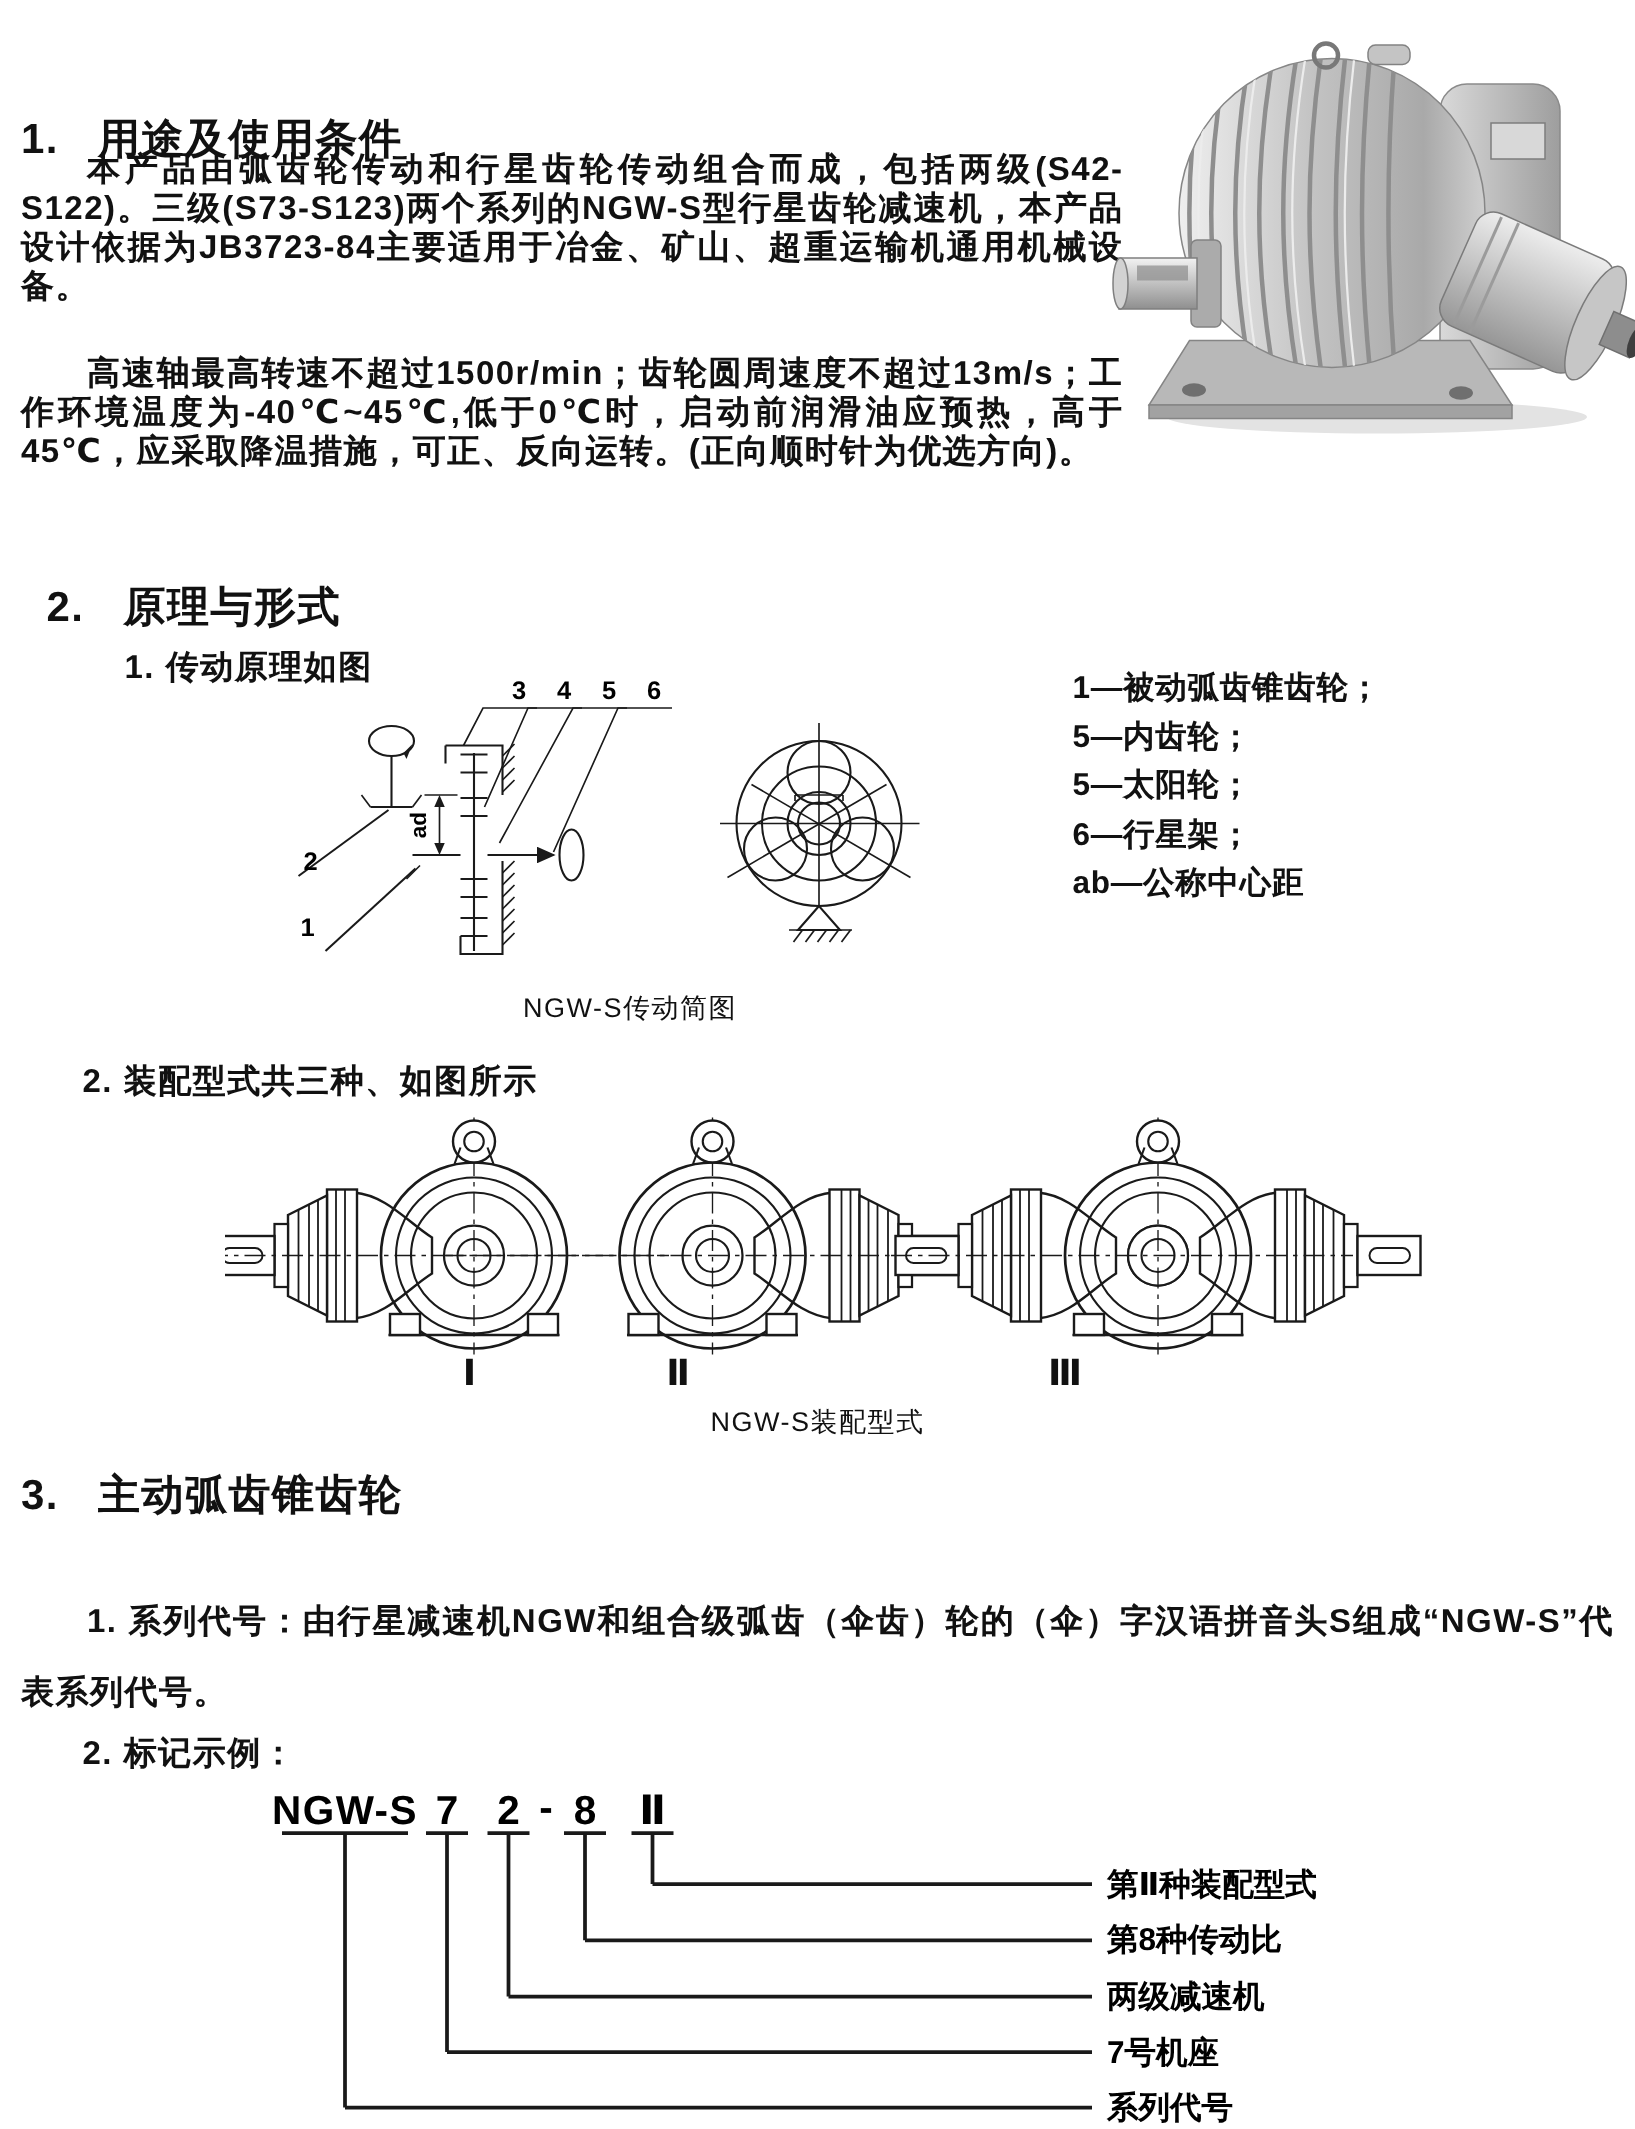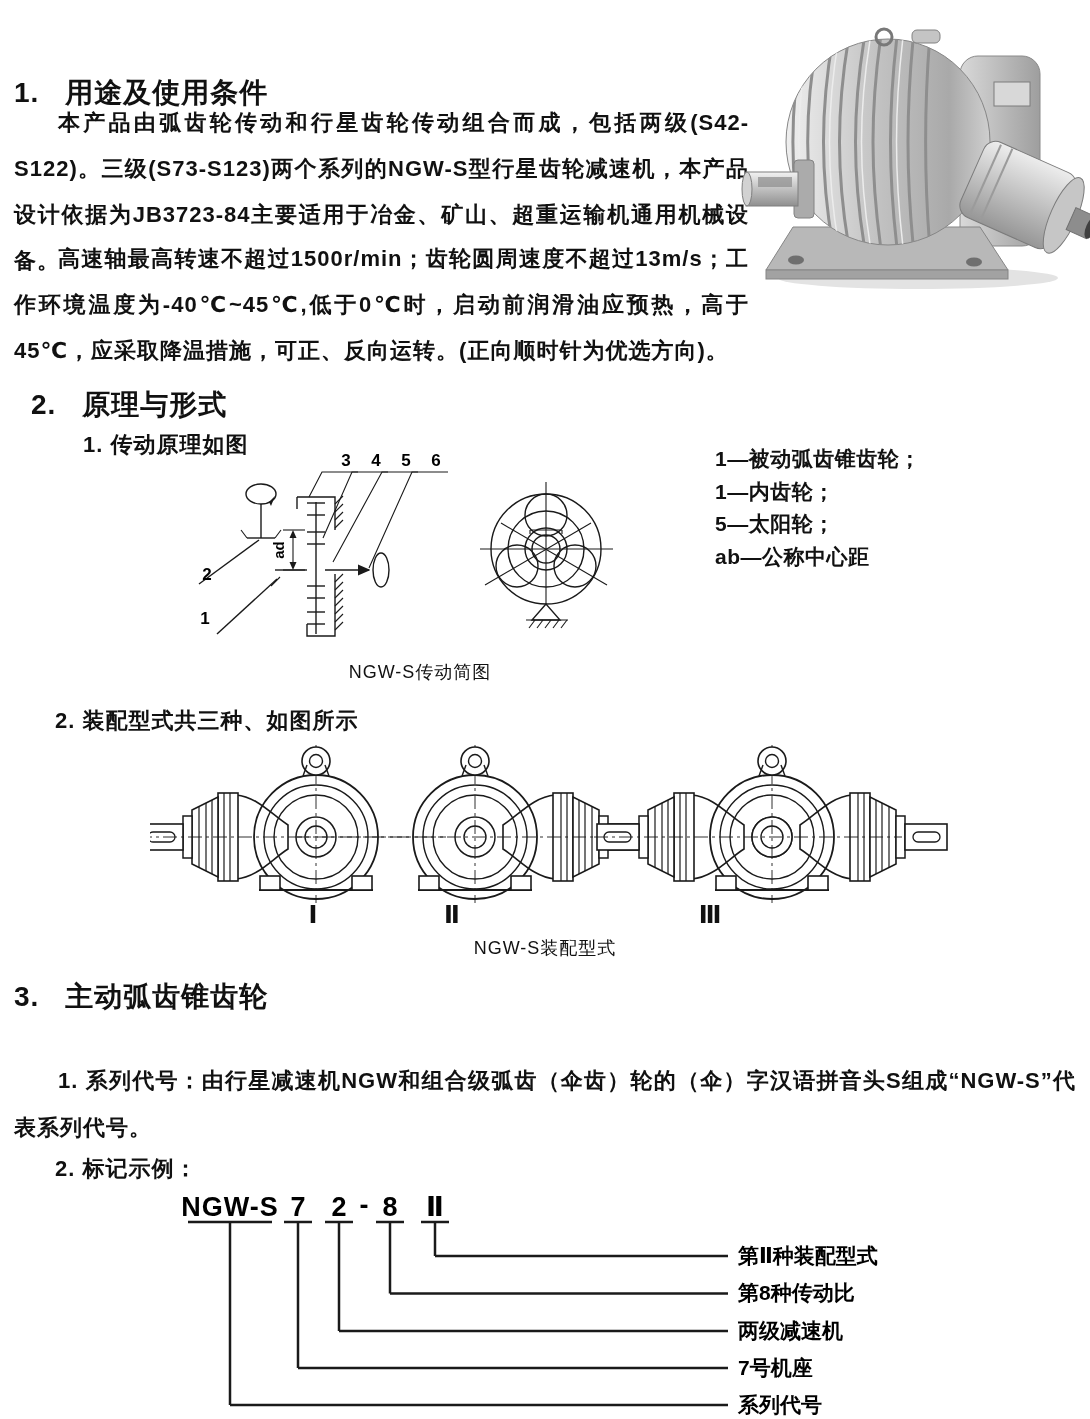--- a/index.html
+++ b/index.html
@@ -6,21 +6,21 @@
   #page{
     position:relative;width:1090px;height:1419px;background:#ffffff;
     font-family:"Liberation Sans","DejaVu Sans",sans-serif;color:#111;
     overflow:hidden;
   }
   .abs{position:absolute;}
   .h-num{display:inline-block;font-weight:700;}
   .h-title{display:inline-block;font-weight:700;margin-left:26px;}
   .sec-head{font-size:28px;font-weight:700;letter-spacing:1px;}
   .body-para{
-    font-size:22px;line-height:46px;letter-spacing:1px;
+    font-size:22px;line-height:26px;letter-spacing:1px;
     text-align:justify;text-indent:44px;font-weight:600;
   }
   .sub-head{font-size:22px;font-weight:600;letter-spacing:1px;}
   .legend{font-size:21px;font-weight:600;letter-spacing:0.5px;}
   .legend div{height:32.5px;line-height:32.5px;}
   .caption{font-size:18px;font-weight:500;letter-spacing:1px;text-align:center;}
   .roman{font-size:24px;font-weight:700;text-align:center;}
   svg text{font-family:"Liberation Sans","DejaVu Sans",sans-serif;}
   .dln{stroke:#1a1a1a;stroke-width:1.4;fill:none;}
   .dthin{stroke:#1a1a1a;stroke-width:1.1;fill:none;}
@@ -198,22 +198,23 @@
       <line class="dthin" x1="344" y1="182" x2="350" y2="174"></line>
       <line class="dthin" x1="352" y1="182" x2="358" y2="174"></line>
       <line class="dthin" x1="360" y1="182" x2="366" y2="174"></line>
       <line class="dthin" x1="368" y1="182" x2="374" y2="174"></line>
       <line class="dthin" x1="376" y1="182" x2="382" y2="174"></line>
     </g>
   </svg>
 
   <div class="abs legend" style="left:715px;top:443px;">
     <div>1—被动弧齿锥齿轮；</div>
-    <div>1—内齿轮；</div>
+    <div>5—内齿轮；</div>
     <div>5—太阳轮；</div>
+    <div>6—行星架；</div>
     <div>ab—公称中心距</div>
   </div>
 
   <div class="abs caption" style="left:330px;top:660px;width:180px;">NGW-S传动简图</div>
 
   <div class="abs sub-head" style="left:55px;top:706px;">2. 装配型式共三种、如图所示</div>
 
   <svg class="abs" style="left:150px;top:742px;" width="800" height="168" viewBox="0 0 800 168">
     <defs>
       <g id="asm-body">

